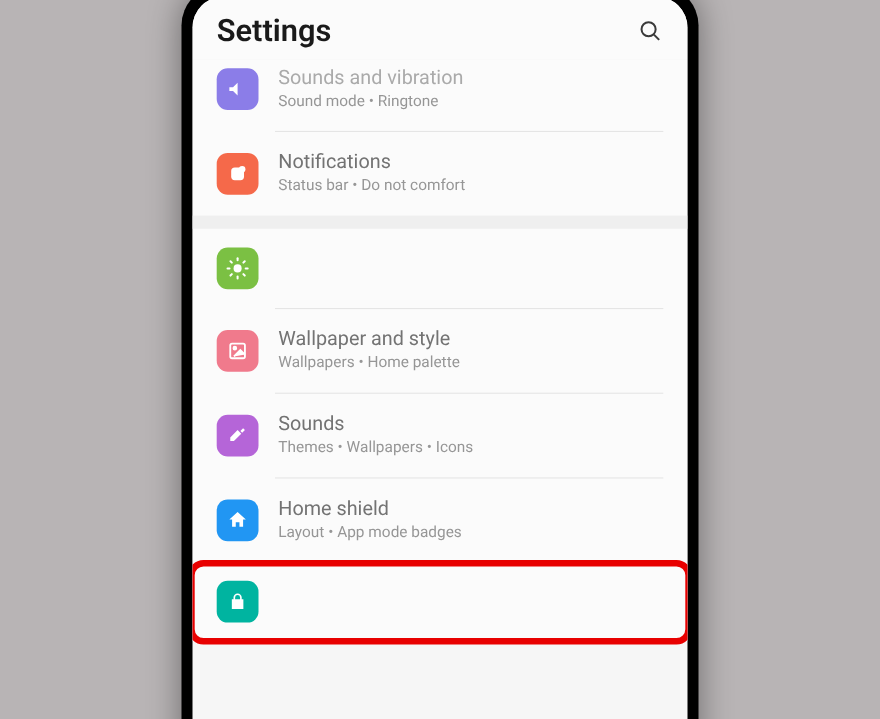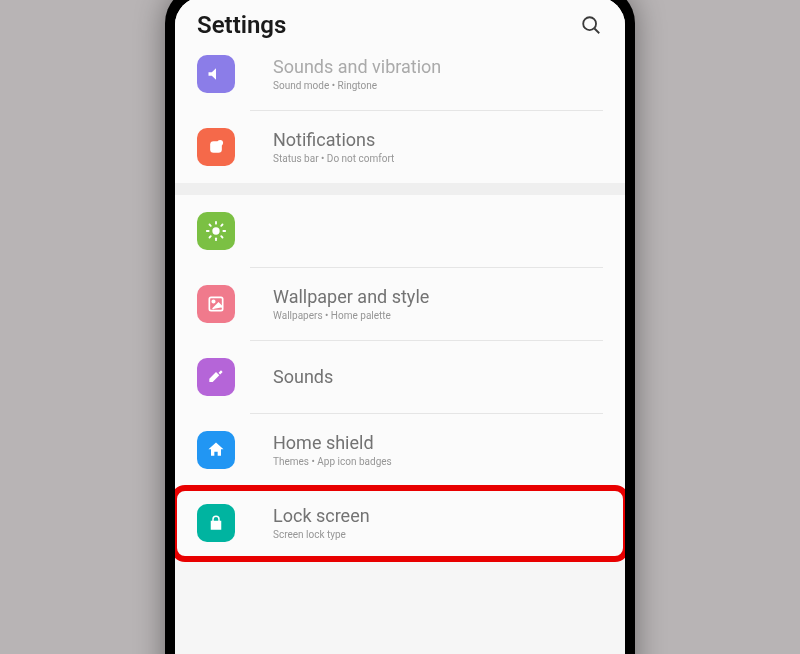--- a/index.html
+++ b/index.html
@@ -41,21 +41,21 @@
 
     .header {
       display: flex;
       justify-content: space-between;
       align-items: center;
       padding: 14px 22px 10px 22px;
       background: #fbfbfb;
     }
 
     .header-title {
-      font-size: 24px;
+      font-size: 28px;
       font-weight: 600;
       color: #1a1a1a;
     }
 
     .search-icon-wrap {
       width: 24px;
       height: 24px;
       display: flex;
       align-items: center;
       justify-content: center;
@@ -64,21 +64,20 @@
     .list {
       background: #fbfbfb;
     }
 
     .list-item {
       display: flex;
       align-items: center;
       padding: 17px 22px;
       position: relative;
       cursor: pointer;
-      gap: 20px;
     }
 
     .partial-item {
       padding-top: 6px;
       padding-bottom: 17px;
     }
 
     .partial-item .item-title {
       color: #aaa;
     }
@@ -120,21 +119,21 @@
     }
 
     .item-title {
       font-size: 18px;
       color: #737373;
       font-weight: 400;
       margin-bottom: 2px;
     }
 
     .item-subtitle {
-      font-size: 10px;
+      font-size: 14px;
       color: #969696;
       font-weight: 400;
       line-height: 1.35;
     }
 
     .highlight {
       position: absolute;
       border: 6px solid #e80000;
       border-radius: 14px;
       left: -4px;
@@ -225,46 +224,43 @@
       <div class="divider"></div>
 
       <div class="list-item">
         <div class="icon-circle icon-themes">
           <svg width="20" height="20" viewBox="0 0 24 24" fill="#fff">
             <path d="M18 4l-3 3 2 2 3-3-2-2zM4 14v4h4l8-8-4-4-8 8z"></path>
           </svg>
         </div>
         <div class="item-text">
           <div class="item-title">Sounds</div>
+          <div class="item-subtitle">Themes • Wallpapers • Icons</div>
         </div>
       </div>
       <div class="divider"></div>
 
       <div class="list-item">
         <div class="icon-circle icon-home">
           <svg width="20" height="20" viewBox="0 0 24 24" fill="#fff">
             <path d="M12 3l9 8h-3v8h-4v-5h-4v5H6v-8H3l9-8z"></path>
           </svg>
         </div>
         <div class="item-text">
           <div class="item-title">Home shield</div>
-          <div class="item-subtitle">Themes • App icon badges</div>
+          <div class="item-subtitle">Layout • App mode badges</div>
         </div>
       </div>
       <div class="divider"></div>
 
       <div class="list-item" style="position:relative;">
         <div class="icon-circle icon-lock">
           <svg width="18" height="18" viewBox="0 0 24 24" fill="#fff">
             <path d="M17 9V7a5 5 0 0 0-10 0v2H5v12h14V9h-2zm-8 0V7a3 3 0 1 1 6 0v2H9z"></path>
           </svg>
         </div>
-        <div class="item-text">
-          <div class="item-title">Lock screen</div>
-          <div class="item-subtitle">Screen lock type</div>
-        </div>
         <div class="highlight"></div>
       </div>
 
     </div>
 
   </div>
 </div>
 
 </body></html>

